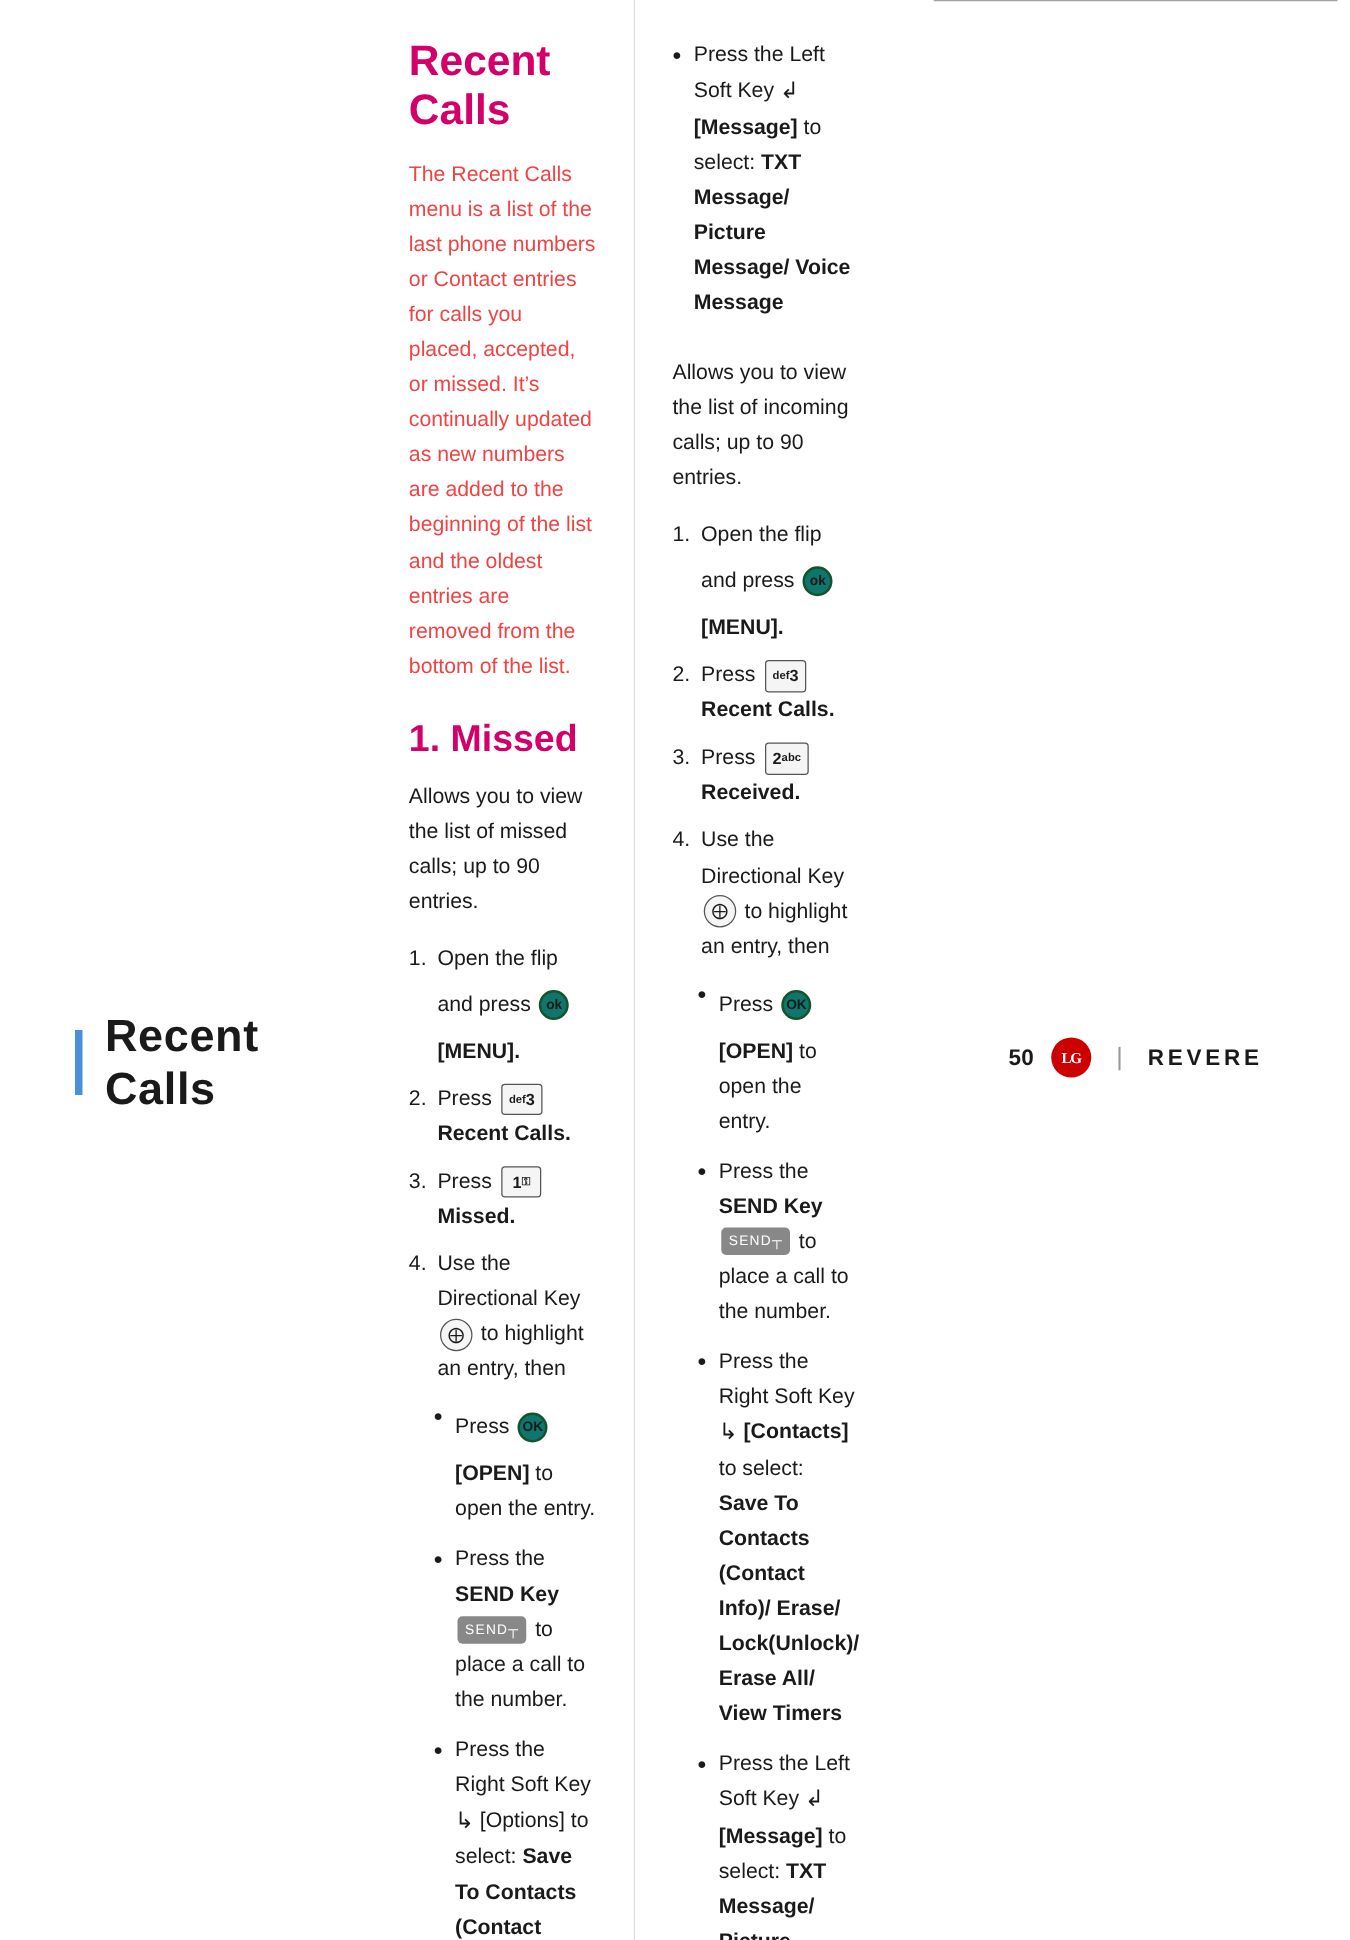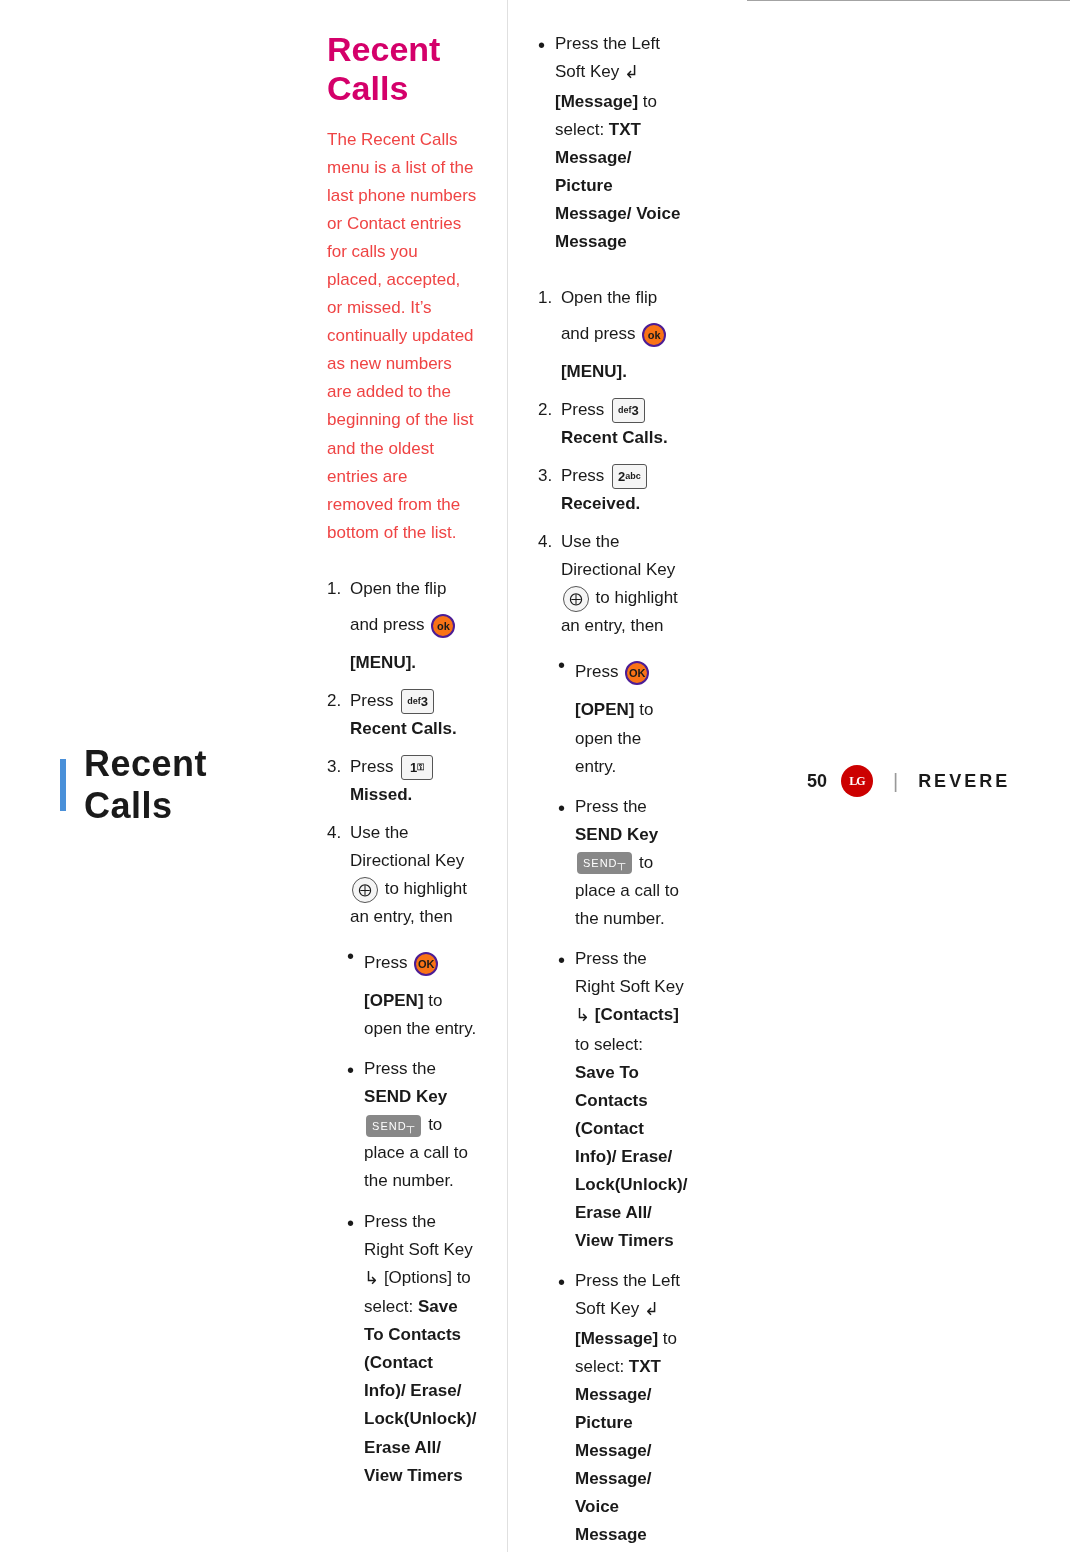--- a/index.html
+++ b/index.html
@@ -137,27 +137,27 @@
     }
 
     .bold-text {
       font-weight: 700;
     }
 
     .key-icon-circle {
       display: inline-flex;
       align-items: center;
       justify-content: center;
-      border: 2px solid #4c1d95;
+      border: 2px solid #14532d;
       border-radius: 50%;
       width: 24px;
       height: 24px;
       font-size: 11px;
       font-weight: 700;
-      background: #f97316;
+      background: #0f766e;
       color: #1a1a1a;
       vertical-align: middle;
       margin: 11px 2px;
     }
 
     .key-nav {
       display: inline-flex;
       align-items: center;
       justify-content: center;
       border: 1px solid #555;
@@ -264,21 +264,23 @@
   </div>
 
   <div class="main-content">
 
     <div class="left-column">
 
       <h2 class="section-title-pink">Recent Calls</h2>
 
       <p class="intro-text">The Recent Calls menu is a list of the last phone numbers or Contact entries for calls you placed, accepted, or missed. It’s continually updated as new numbers are added to the beginning of the list and the oldest entries are removed from the bottom of the list.</p>
 
-
+      <h3 class="section-title-pink-numbered">1. Missed</h3>
+
+      <p class="subsection-desc">Allows you to view the list of missed calls; up to 90 entries.</p>
 
       <div class="step-item">
         <span class="step-num">1.&nbsp;</span>
         <span class="step-content">
           Open the flip and press <span class="key-icon-circle">ok</span> <span class="bold-text">[MENU].</span>
         </span>
       </div>
 
       <div class="step-item">
         <span class="step-num">2.&nbsp;</span>
@@ -333,20 +335,21 @@
       <div class="bullet-list" style="margin-top:0; margin-left:0; margin-bottom:28px;">
         <div class="bullet-item">
           <span class="bullet-dot">•</span>
           <span class="bullet-text">
             Press the Left Soft Key <span style="vertical-align:middle; font-size:18px;">↲</span> <span class="bold-text">[Message]</span> to select: <span class="bold-text">TXT Message/ Picture Message/ Voice Message</span>
           </span>
         </div>
       </div>
 
 
+      <p class="subsection-desc">Allows you to view the list of incoming calls; up to 90 entries.</p>
 
       <div class="step-item">
         <span class="step-num">1.&nbsp;</span>
         <span class="step-content">
           Open the flip and press <span class="key-icon-circle">ok</span> <span class="bold-text">[MENU].</span>
         </span>
       </div>
 
       <div class="step-item">
         <span class="step-num">2.&nbsp;</span>

